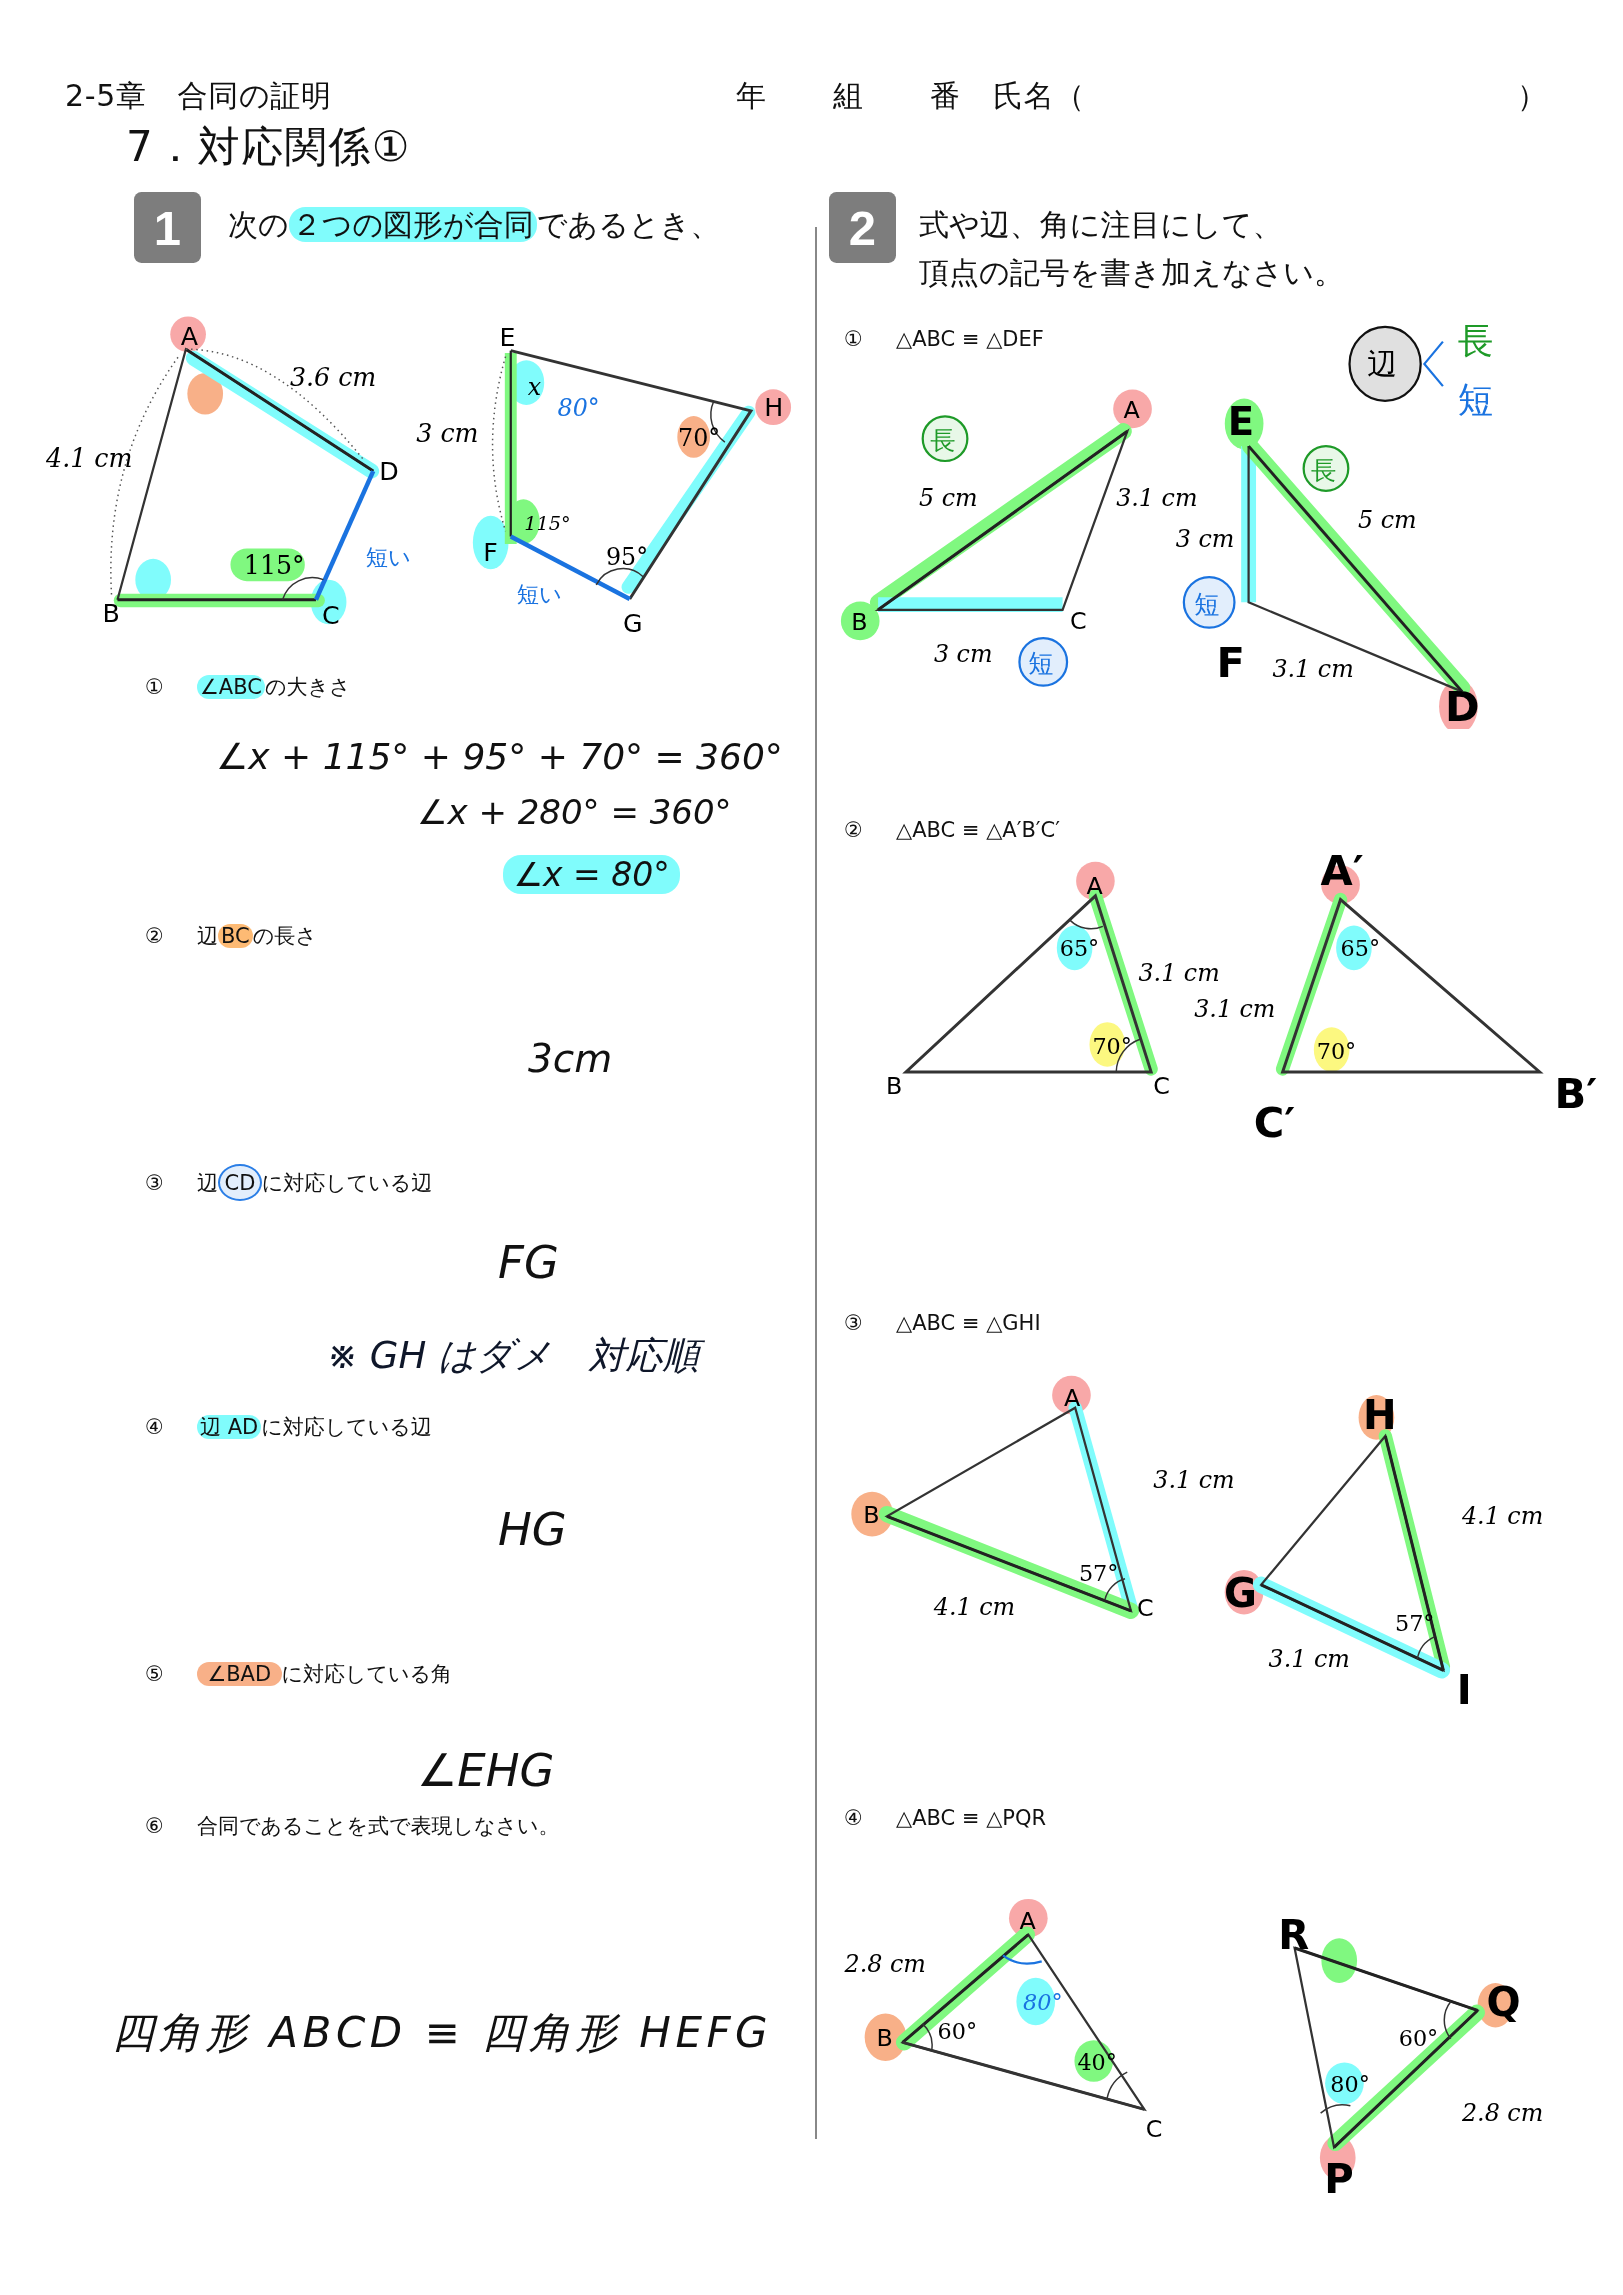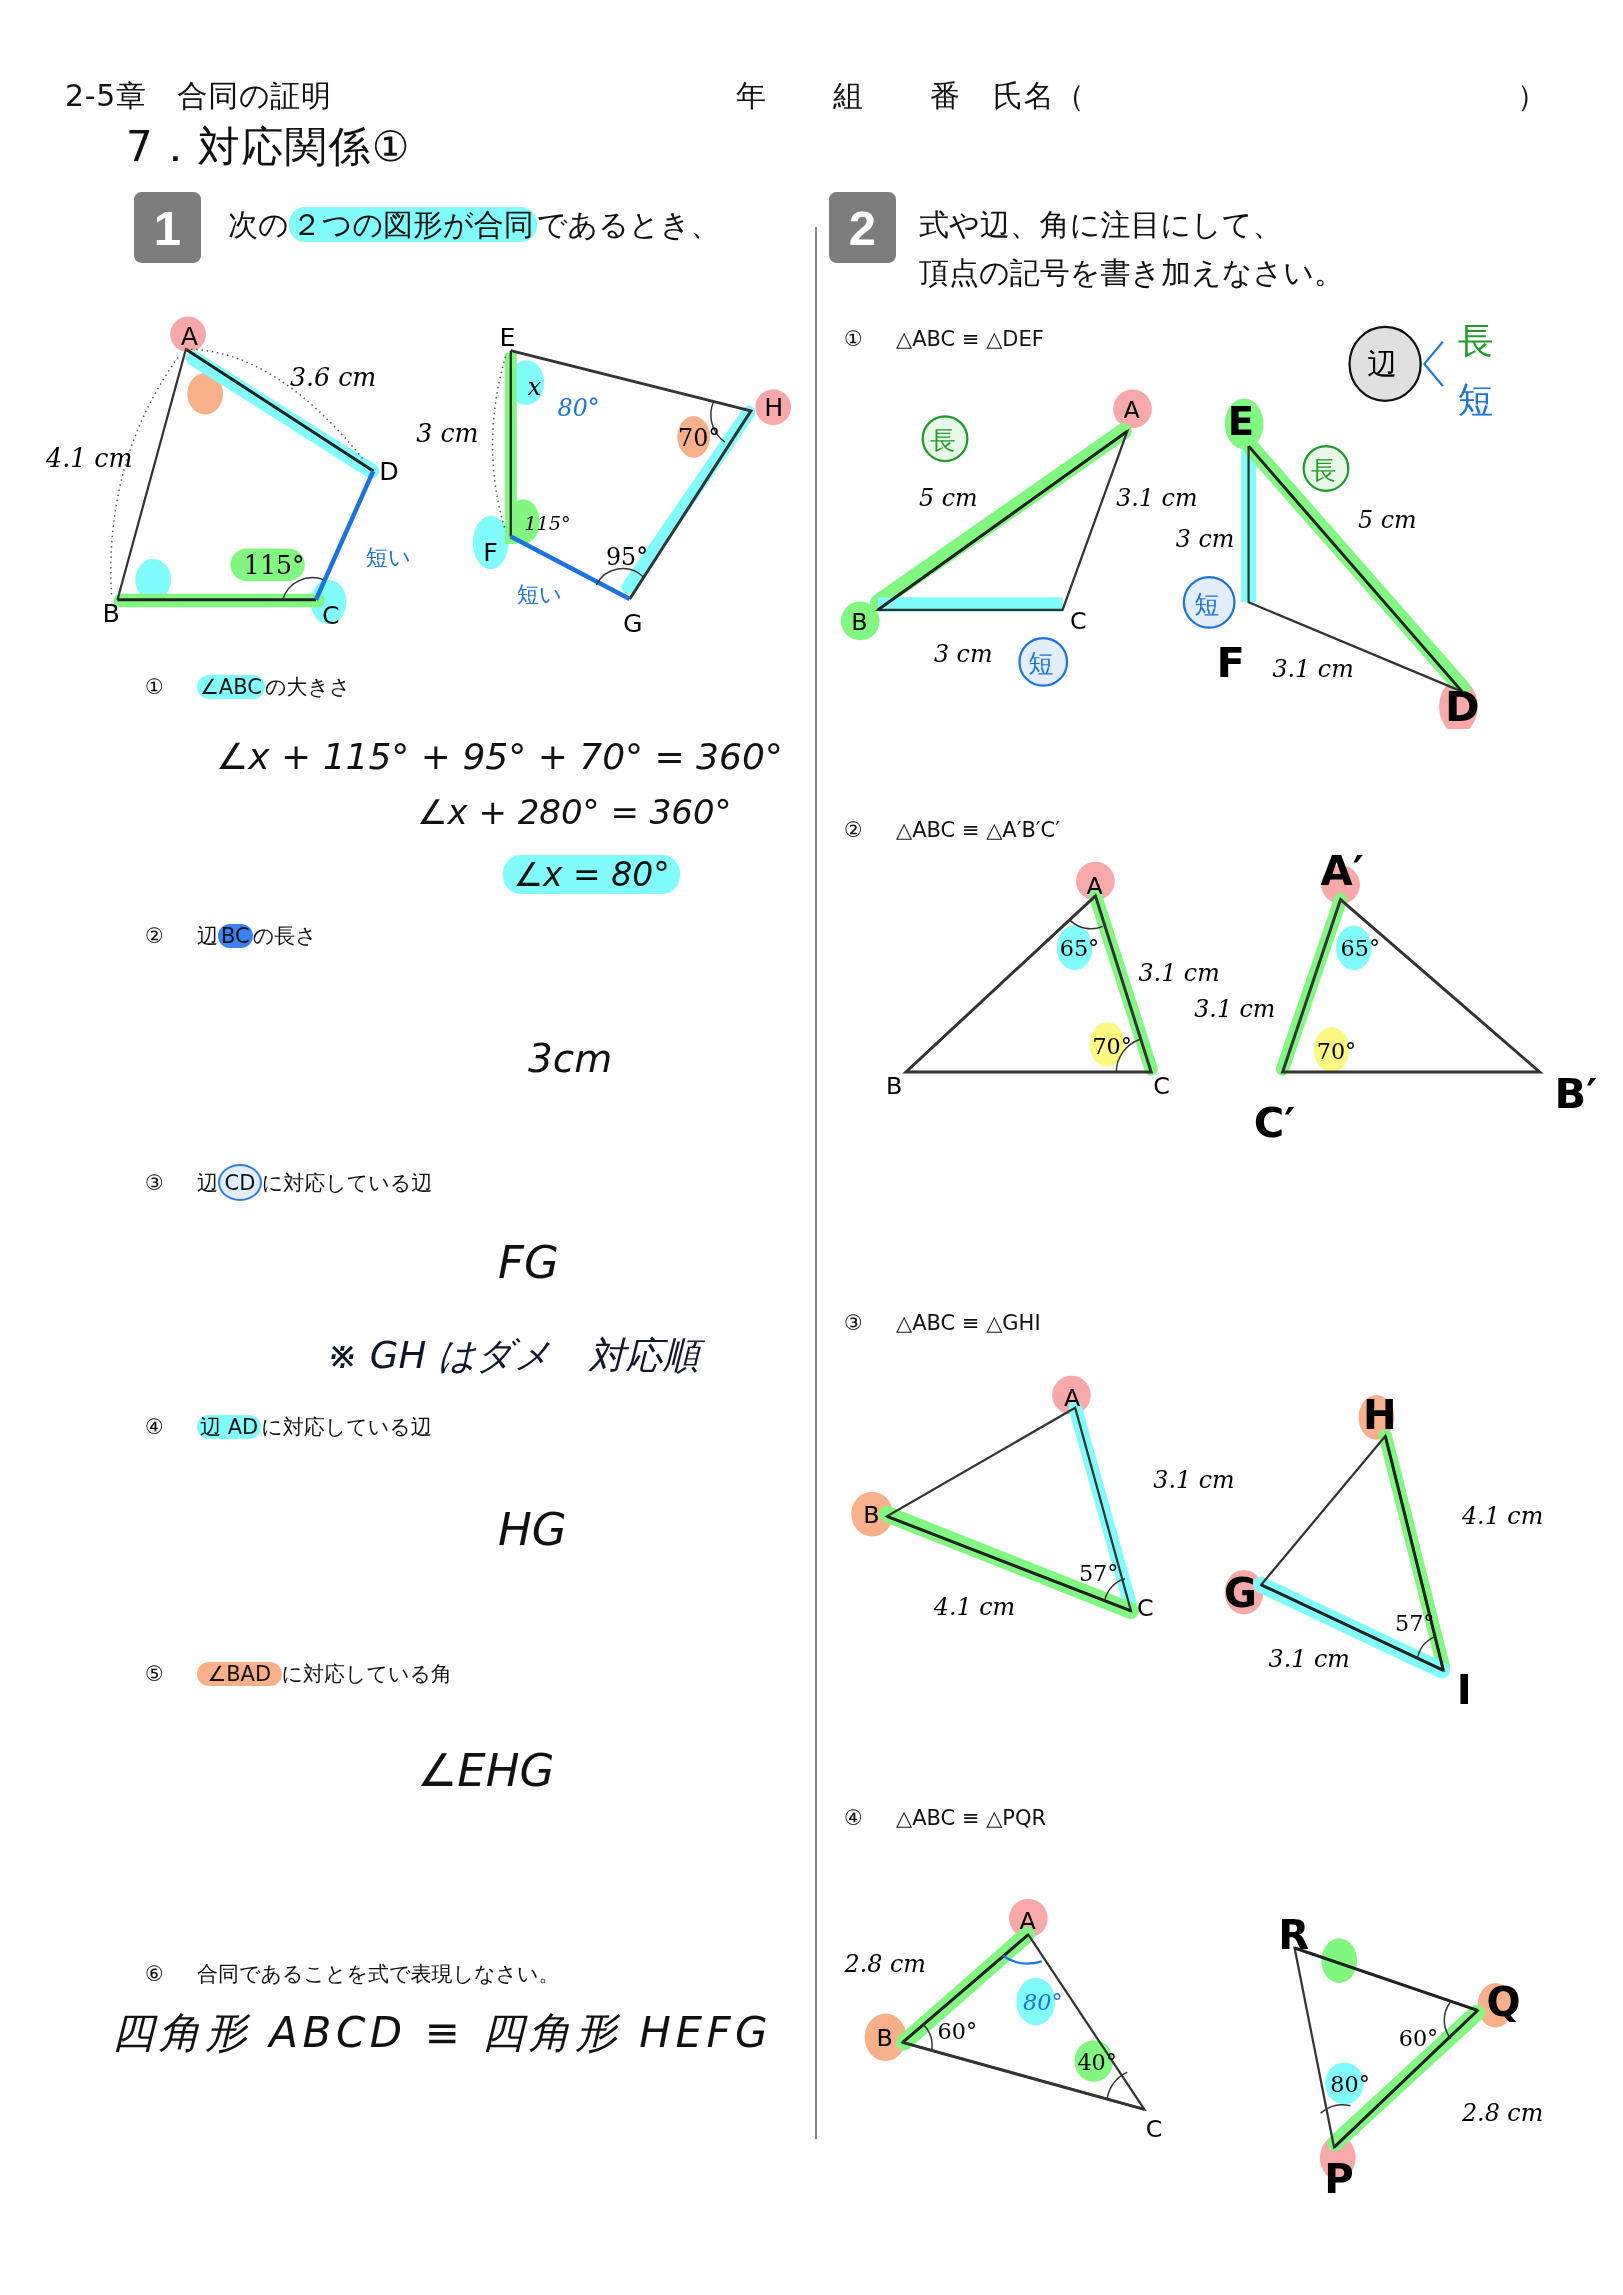--- a/index.html
+++ b/index.html
@@ -4,21 +4,21 @@
 <style>
   html,body{margin:0;padding:0;background:#fff;}
   body{width:1623px;height:2295px;position:relative;overflow:hidden;font-family:"DejaVu Sans",sans-serif;color:#111;}
   .abs{position:absolute;}
   .hdr{font-size:30px;top:76px;letter-spacing:0.7px;}
   .title{font-size:42px;top:119px;left:126px;letter-spacing:1.5px;}
   .qbadge{width:67px;height:71px;background:#7d7d7d;border-radius:7.4px;color:#fff;font-size:49px;font-weight:bold;display:flex;align-items:center;justify-content:center;font-family:"Liberation Sans",sans-serif;}
   .inst{font-size:30px;line-height:48px;}
   .hl{border-radius:16.4px;padding:0 3px;}
   .cyan{background:#80fcfc;}
-  .green{background:#3b82f6;}
+  .green{background:#fdba74;}
   .orange{background:#f8b088;text-align:center;}
   .divider{left:815px;top:227px;width:2.2px;height:1912px;background:#888;}
   .sub{font-size:21px;}
   .num{display:inline-block;width:52px;}
   .hand{font-family:"DejaVu Sans",sans-serif;font-weight:300;font-style:italic;}
   .ans{font-size:39px;}
   .red{color:#c4141c;}
   .circ-cd{display:inline-block;border:2.2px solid #2a7ee6;background:#e2eefc;border-radius:50%;padding:4.5px 4.5px;}
   svg text{font-family:"DejaVu Serif",serif;}
   .lbl{font-family:"DejaVu Sans",sans-serif;}
@@ -113,21 +113,21 @@
 <div class="abs sub" style="left:145px;top:1413px;">
   <span class="num">④</span><span class="hl cyan">辺 AD</span><span>に対応している辺</span>
 </div>
 <div class="abs hand ans" style="left:498px;top:1503px;font-size:45px;">HG</div>
 
 <div class="abs sub" style="left:145px;top:1660px;">
   <span class="num">⑤</span><span class="hl orange" style="padding:0 10.4px;">∠BAD</span><span>に対応している角</span>
 </div>
 <div class="abs hand ans" style="left:417px;top:1744px;font-size:45px;">∠EHG</div>
 
-<div class="abs sub" style="left:145px;top:1960px;">
+<div class="abs sub" style="left:145px;top:1812px;">
   <span class="num">⑥</span><span>合同であることを式で表現しなさい。</span>
 </div>
 <div class="abs hand" style="left:112px;top:2005px;font-size:42px;letter-spacing:4.5px;">四角形 ABCD ≡ 四角形 HEFG</div>
 
 <div class="abs qbadge" style="left:829px;top:192px;">2</div>
 <div class="abs inst" style="left:919px;top:201px;">
   <div>式や辺、角に注目にして、</div>
   <div>頂点の記号を書き加えなさい。</div>
 </div>
 

